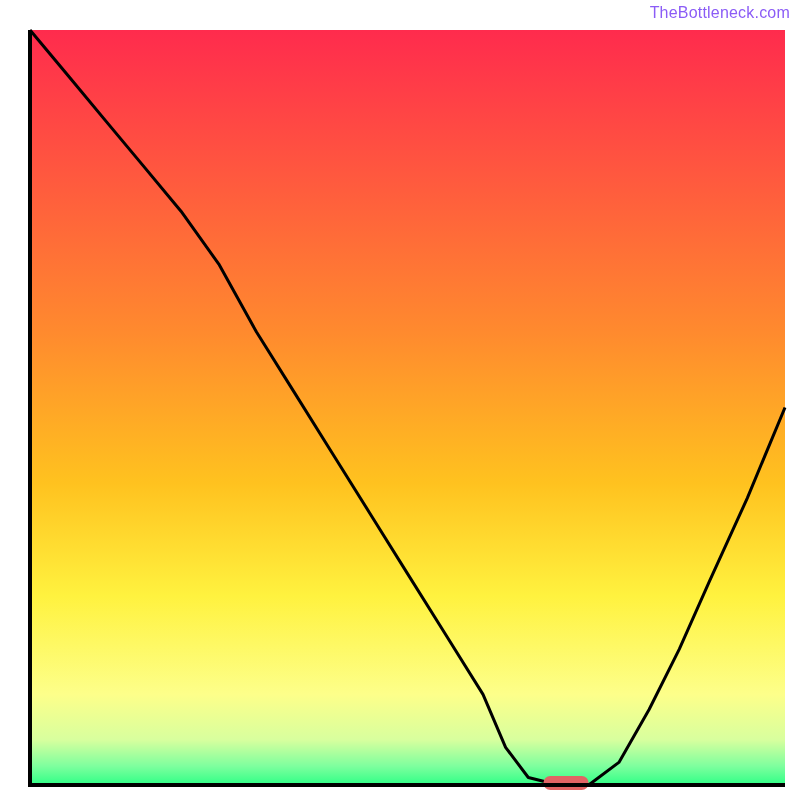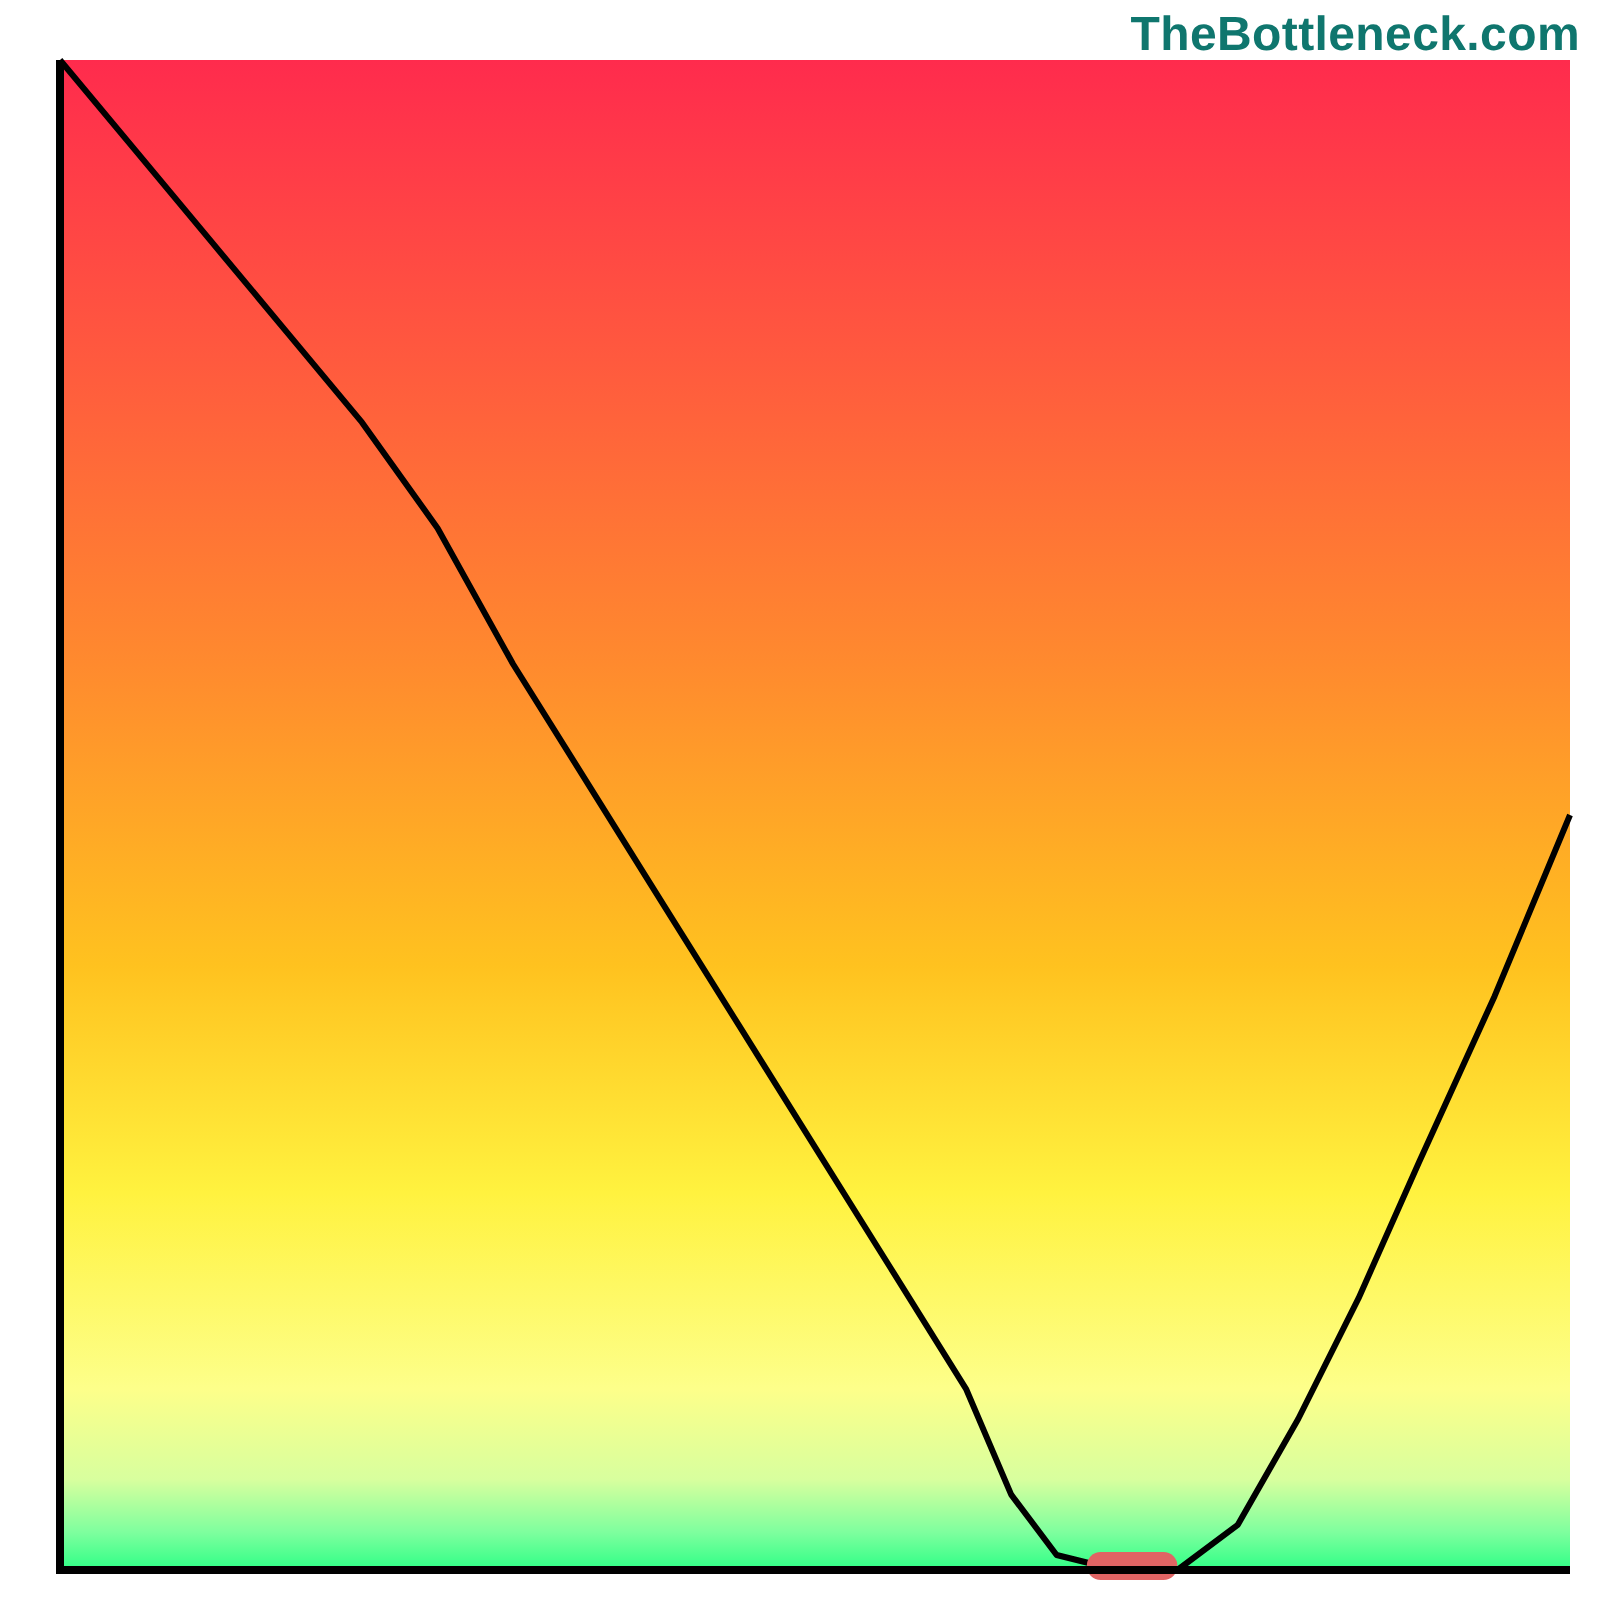--- a/index.html
+++ b/index.html
@@ -1,18 +1,18 @@
 <!DOCTYPE html>
 <html><head>
 <meta charset="utf-8">
 <style>
   * { margin: 0; padding: 0; box-sizing: border-box; }
   body { width: 800px; height: 800px; position: relative; font-family: Arial, sans-serif; background: #fff; }
   .chart-container { width: 800px; height: 800px; position: relative; }
-  .watermark { position: absolute; top: 4px; right: 10px; font-size: 24px; font-weight: bold; color: #0f766e; letter-spacing: 0.2px; }
+  .watermark { position: absolute; top: 4px; right: 10px; font-size: 16px; font-weight: normal; color: #8b5cf6; letter-spacing: 0.2px; }
   svg { display: block; }
 </style>
 </head>
 <body>
 
 <div class="chart-container">
   <svg id="chart-svg" width="800" height="800">
     <defs>
       <linearGradient id="bg-grad" x1="0" y1="0" x2="0" y2="1">
           <stop offset="0%" stop-color="#ff2b4d"></stop>

